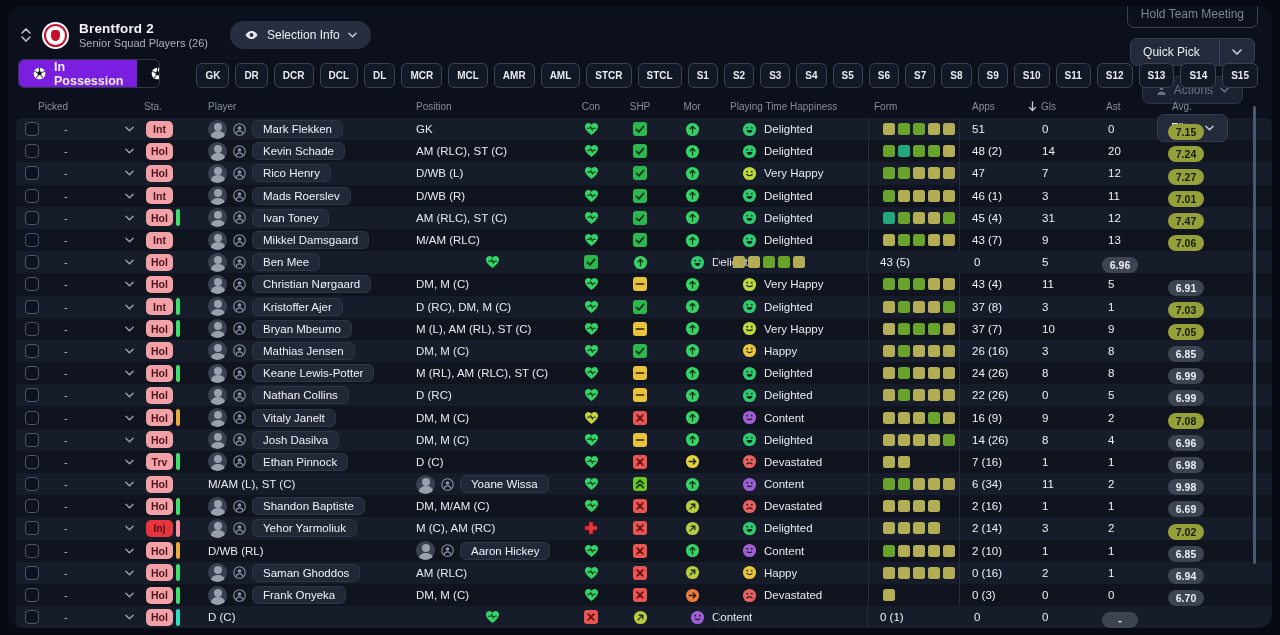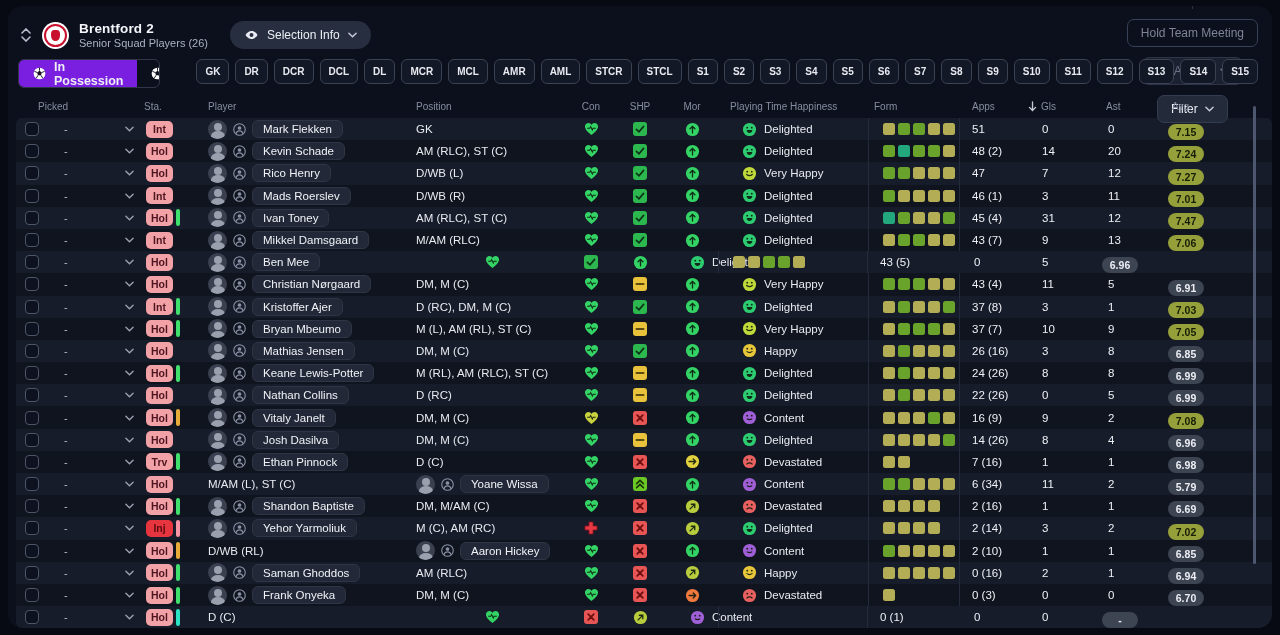--- a/index.html
+++ b/index.html
@@ -21,21 +21,21 @@
   .btn { display:flex; align-items:center; gap:7px; height:28px; border-radius:7px; font-size:12px; padding:0 13px; cursor:pointer; background:#232a3a; color:#eceef4; border:1px solid #343c50; font-family:inherit; }
   .btn-tactics { background:#156e46; border:1px solid #2f9e6a; font-weight:bold; }
   .btn-ghost { background:transparent; color:#7d8496; border:1px solid #39415a; }
   .btn-split { padding:0; overflow:hidden; }
   .btn-split .seg { padding:0 12px; display:flex; align-items:center; height:100%; }
   .btn-split .seg + .seg { border-left:1px solid #39415a; }
   .btn-muted { color:#6b7285; background:#1b2130; border:1px solid #2c3446; }
   .vdiv { width:1px; height:24px; background:#2b3243; }
 
   
-  .row2 { display:flex; align-items:flex-start; margin:7px 14px 0 10px; gap:6px; }
+  .row2 { display:flex; align-items:flex-end; margin:7px 14px 0 10px; gap:6px; }
   .tabs { display:flex; border:1px solid #303748; border-radius:6px; overflow:hidden; }
   .tab { display:flex; align-items:center; gap:8px; height:27px; padding:0 14px; font-size:12.5px; font-weight:bold; color:#eceef4; background:transparent; cursor:pointer; }
   .tab.active { background:#7a1fe0; }
   .posfilters { display:flex; gap:6px; margin-left:30px; flex-wrap:nowrap; }
   .posbtn { height:25px; min-width:30px; padding:0 8px; border:1px solid #3a4254; background:#131826; color:#e8eaf0; border-radius:6px; font-size:10px; font-weight:bold; cursor:pointer; display:flex; align-items:center; justify-content:center; font-family:inherit; }
 
   
   .grid { display:grid; grid-template-columns:32px 96px 64px 208px 152px 46px 52px 52px 150px 92px 68px 66px 66px 92px; align-items:center; }
   .thead { margin:10px 0 4px 8px; height:16px; font-size:10px; color:#868da0; }
   .thead .c { cursor:pointer; }
@@ -131,20 +131,28 @@
               <path d="M8 6 L13 1 M13 1 h-4 M13 1 v4" stroke="#fff" stroke-width="1.5" fill="none" stroke-linecap="round"></path>
               <circle cx="3" cy="4" r="1.4" fill="#fff"></circle>
             </svg>
           </span>
         <span>Tactics</span>
       </button>
       <div class="vdiv"></div>
       <button class="btn btn-ghost">
           <span>Hold Team Meeting</span>
         </button>
+      <div class="btn btn-split">
+        <span class="seg">Quick Pick</span>
+        <span class="seg">
+            <svg width="10" height="6" viewBox="0 0 10 6">
+              <polyline points="1,1 5,5 9,1" fill="none" stroke="#c6cbd8" stroke-width="1.6" stroke-linecap="round"></polyline>
+            </svg>
+          </span>
+      </div>
       <button class="btn btn-muted">
         <span>
             <svg width="11" height="11" viewBox="0 0 12 12">
               <circle cx="6" cy="3.4" r="2.2" fill="#6b7285"></circle>
               <path d="M1.4 11 C1.4 8.4 3.4 7 6 7 C8.6 7 10.6 8.4 10.6 11 Z" fill="#6b7285"></path>
             </svg>
           </span>
         <span>Actions</span>
         <span>
             <svg width="9" height="6" viewBox="0 0 10 6">
@@ -1457,21 +1465,21 @@
           <div class="fsq" style="background: rgb(106, 163, 43);"></div>
           <div class="fsq" style="background: rgb(106, 163, 43);"></div>
           <div class="fsq" style="background: rgb(179, 173, 85);"></div>
           <div class="fsq" style="background: rgb(179, 173, 85);"></div>
           <div class="fsq" style="background: rgb(179, 173, 85);"></div>
         </div>
         <div class="cell c-num c-apps">6 (34)</div>
         <div class="cell c-num">11</div>
         <div class="cell c-num">2</div>
         <div class="cell c-avg">
-          <div class="avgpill neutral">5.79</div>
+          <div class="avgpill neutral">9.98</div>
         </div>
       </div>
       <div class="grid row">
         <div class="cell c-check">
           <div class="checkbox"></div>
         </div>
         <div class="cell c-picked">
           <div class="">-</div>
           <div class="">
             <svg width="9" height="6" viewBox="0 0 10 6">

